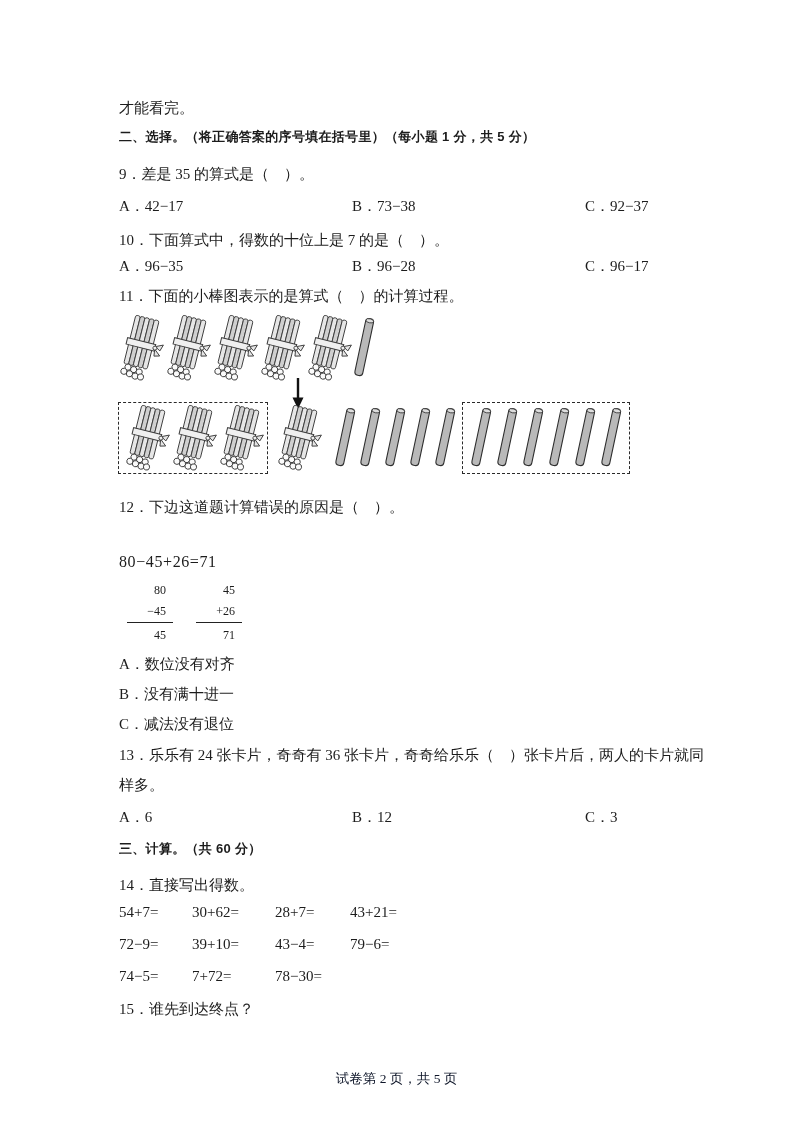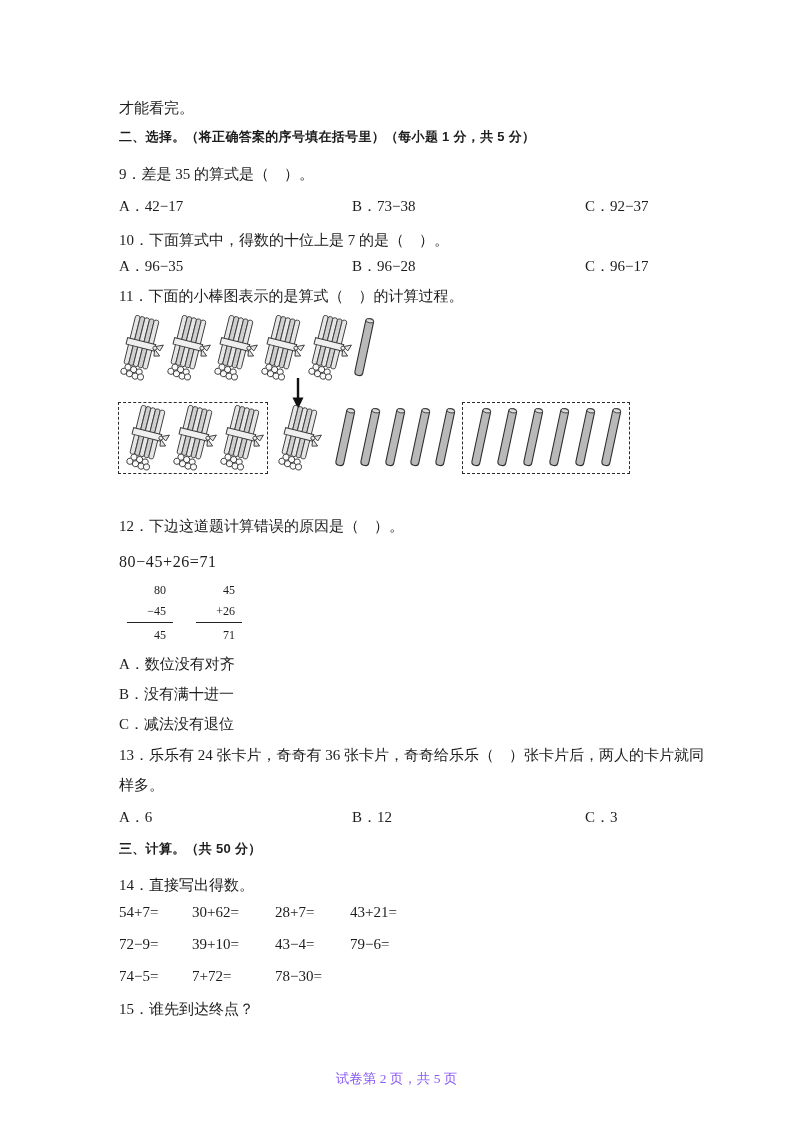--- a/index.html
+++ b/index.html
@@ -34,21 +34,21 @@
   .row2{position:absolute;left:0;top:86px;align-items:center;gap:0;}
   .stick-item{display:inline-block;line-height:0;}
   .row1 .stick-item + .stick-item{margin-left:0;}
   .dashed-box{border:1.6px dashed #2a2a2a;display:flex;align-items:center;padding:3px 5px;gap:3px;line-height:0;}
   .stick-group{display:flex;align-items:center;gap:3px;line-height:0;}
   .gap8{margin-left:8px;}
   .gap14{margin-left:14px;}
   .gap6{margin-left:6px;}
   .box2{padding:3px 7px;gap:4px;}
   .arrow{position:absolute;left:172px;top:61px;line-height:0;}
-  .footer{width:793px;left:0;text-align:center;font-size:13.5px;color:#8b5cf6;}
+  .footer{width:793px;left:0;text-align:center;font-size:13.5px;color:#0f172a;}
   svg{overflow:visible;}
 </style>
 </head>
 <body>
 
 <div class="page">
 
   <div class="abs t" style="top:99px">才能看完。</div>
 
   <div class="abs heading" style="top:128px">二、选择。（将正确答案的序号填在括号里）（每小题 1 分，共 5 分）</div>
@@ -372,21 +372,21 @@
               <g transform="rotate(12 11 32)">
                 <rect x="7" y="2" width="8" height="58" rx="3.5" fill="#b9b9b9" stroke="#2e2e2e" stroke-width="1.1"></rect>
                 <ellipse cx="11" cy="4.2" rx="3.9" ry="2" fill="#dedede" stroke="#2e2e2e" stroke-width="0.8"></ellipse>
               </g>
             </svg></span>
         </div>
       </div>
   </div>
 
 
-  <div class="abs t" style="top:517px">12．下边这道题计算错误的原因是（　）。</div>
+  <div class="abs t" style="top:498px">12．下边这道题计算错误的原因是（　）。</div>
   <div class="abs eq" style="top:553px">80−45+26=71</div>
 
   <div class="abs work" style="left:127px;top:580px">
     <div class="wcol">
       <div class="wnum">80</div>
       <div class="wnum wop">−45</div>
       <div class="wnum wres">45</div>
     </div>
     <div class="wcol">
       <div class="wnum">45</div>
@@ -400,21 +400,21 @@
   <div class="abs t" style="top:715px">C．减法没有退位</div>
 
   <div class="abs t" style="top:746px">13．乐乐有 24 张卡片，奇奇有 36 张卡片，奇奇给乐乐（　）张卡片后，两人的卡片就同</div>
   <div class="abs t" style="top:776px">样多。</div>
   <div class="abs t optrow" style="top:808px">
     <span>A．6</span>
     <span>B．12</span>
     <span>C．3</span>
   </div>
 
-  <div class="abs heading" style="top:840px">三、计算。（共 50 分）</div>
+  <div class="abs heading" style="top:840px">三、计算。（共 60 分）</div>
   <div class="abs t" style="top:876px">14．直接写出得数。</div>
 
   <div class="abs t calcrow" style="top:903px">
     <span>54+7=</span>
     <span>30+62=</span>
     <span>28+7=</span>
     <span>43+21=</span>
   </div>
   <div class="abs t calcrow" style="top:935px">
     <span>72−9=</span>

